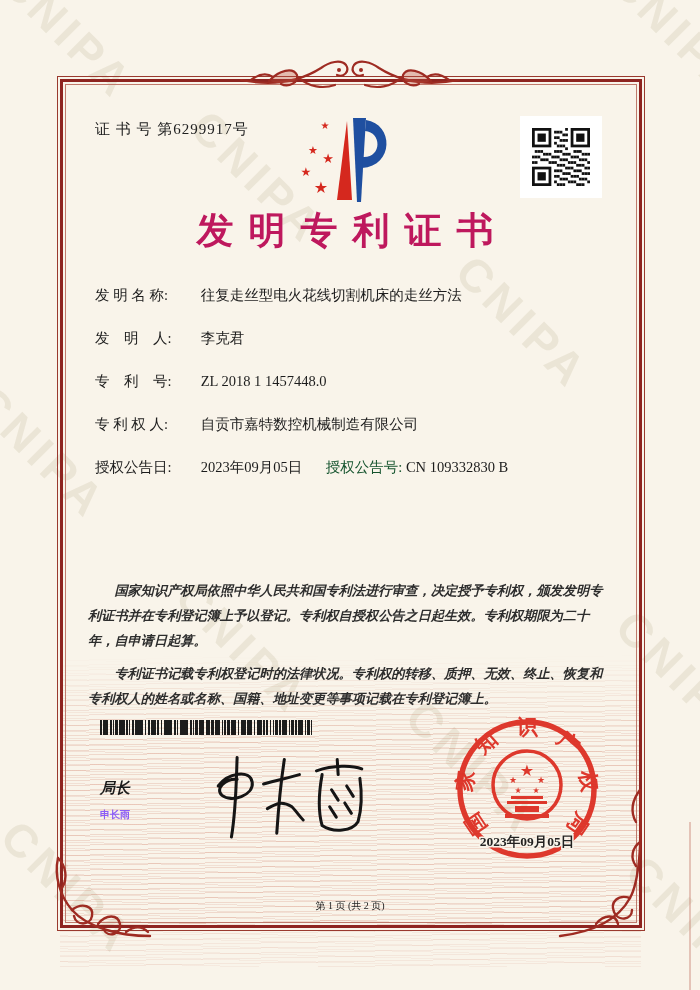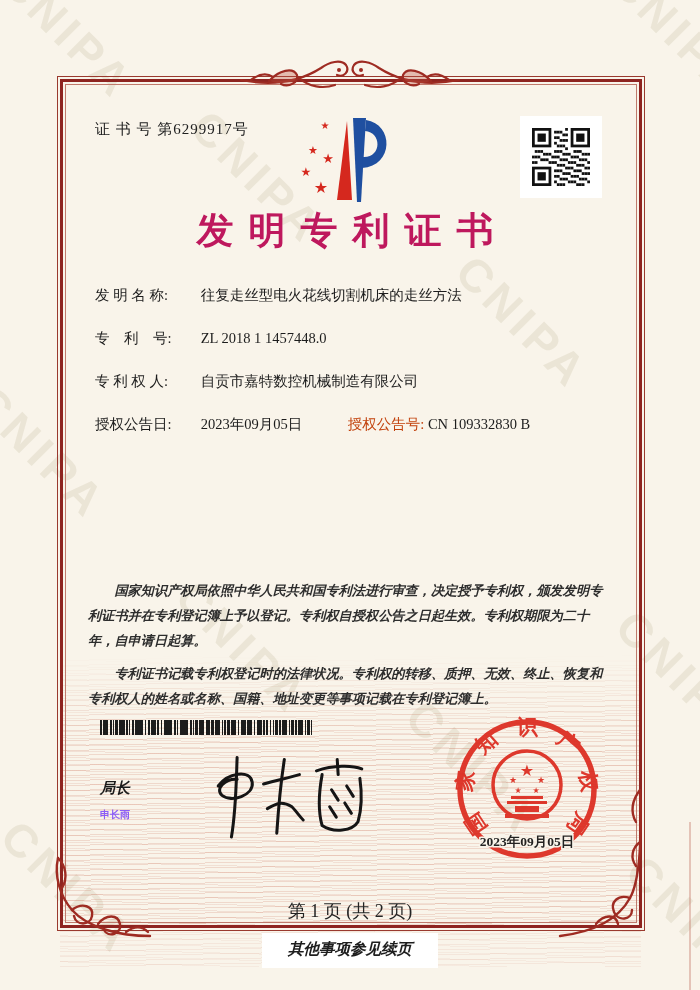--- a/index.html
+++ b/index.html
@@ -26,38 +26,38 @@
       repeating-linear-gradient(181.5deg, rgba(200,105,80,0.14) 0 1px, rgba(0,0,0,0) 1px 6.5px);}
   .edge-line{position:absolute;left:689px;top:822px;width:2px;height:168px;background:rgba(195,115,100,0.38);}
   
   .cert-number{position:absolute;left:95px;top:120px;font-size:15px;letter-spacing:1px;color:#202020;}
   .title{position:absolute;left:0;right:0;top:206px;text-align:center;font-size:37px;font-weight:bold;
          letter-spacing:15px;padding-left:5px;color:#be185d;}
   .fields{position:absolute;left:95px;top:282px;width:500px;}
   .frow{margin-bottom:16px;font-size:14.5px;line-height:27px;white-space:nowrap;}
   .flabel{display:inline-block;width:102px;color:#1c1c1c;}
   .fvalue{color:#1c1c1c;}
-  .flabel2{margin-left:42px;color:#c2410c;}
+  .flabel2{margin-left:20px;color:#14532d;}
   .paras{position:absolute;left:88px;top:578px;width:526px;font-size:13.2px;line-height:1.88;
          font-style:italic;color:#2d2d2d;}
   .paras p{margin:1px 0 9px 0;text-indent:2em;font-weight:bold;}
   .barcode{position:absolute;left:100px;top:720px;width:212px;height:15px;background:
       repeating-linear-gradient(90deg,#1c1c1c 0 1.6px,transparent 1.6px 3.2px),
       repeating-linear-gradient(90deg,#1c1c1c 0 1px,transparent 1px 5.3px),
       repeating-linear-gradient(90deg,transparent 0 6.7px,#1c1c1c 6.7px 8.4px);}
   .director-title{position:absolute;left:100px;top:779px;font-family:"Liberation Sans","DejaVu Sans",sans-serif;
          font-weight:bold;font-size:15px;color:#1b1b1b;font-style:italic;}
   .director-name{position:absolute;left:100px;top:808px;font-family:"Liberation Sans","DejaVu Sans",sans-serif;
          font-weight:bold;font-size:10px;color:#8b5cf6;}
   .sig{position:absolute;left:205px;top:746px;}
   .sealbox{position:absolute;left:437px;top:699px;}
   .qr-white{position:absolute;left:520px;top:116px;width:82px;height:82px;background:#ffffff;}
   .qr{position:absolute;left:532px;top:128px;}
   .logo{position:absolute;left:292px;top:112px;}
-  .page-num{position:absolute;left:0;right:0;top:899px;text-align:center;font-size:18px;color:#242424;}
+  .page-num{position:absolute;left:0;right:0;top:899px;text-align:center;font-size:10px;color:#242424;}
   .cont-label{position:absolute;left:50%;top:933px;transform:translateX(-50%);background:#ffffff;
       padding:6px 26px 8px 26px;font-size:15.5px;font-style:italic;font-weight:bold;color:#1e1e1e;white-space:nowrap;}
   .orn{position:absolute;}
 </style>
 </head>
 <body>
 
 <div class="page">
 
   <span class="wm" style="left:-15px;top:5px">CNIPA</span>
@@ -249,20 +249,24 @@
   </svg>
 
   <div class="title">发明专利证书</div>
 
   <div class="fields">
     <div class="frow">
       <span class="flabel">发 明 名 称:</span>
       <span class="fvalue">往复走丝型电火花线切割机床的走丝方法</span>
     </div>
     <div class="frow">
+      <span class="flabel">发　明　人:</span>
+      <span class="fvalue">李克君</span>
+    </div>
+    <div class="frow">
       <span class="flabel">专　利　号:</span>
       <span class="fvalue">ZL 2018 1 1457448.0</span>
     </div>
     <div class="frow">
       <span class="flabel">专 利 权 人:</span>
       <span class="fvalue">自贡市嘉特数控机械制造有限公司</span>
     </div>
     <div class="frow">
       <span class="flabel">授权公告日:</span>
       <span class="fvalue">2023年09月05日</span>
@@ -317,15 +321,14 @@
         <rect x="74" y="97" width="32" height="3"></rect>
         <rect x="70" y="102" width="40" height="3"></rect>
         <rect x="78" y="107" width="24" height="6"></rect>
         <rect x="68" y="115" width="44" height="4"></rect>
       </g>
       <text x="90" y="147" font-size="13.5" font-weight="bold" fill="#141414" text-anchor="middle" style="paint-order:stroke;stroke:#f9f4ea;stroke-width:3px">2023年09月05日</text>
     </g>
   </svg>
 
   <div class="page-num">第 1 页 (共 2 页)</div>
-  <div class="cont-label">其他事项参见续页</div>
 
 </div>
 
 </body></html>

